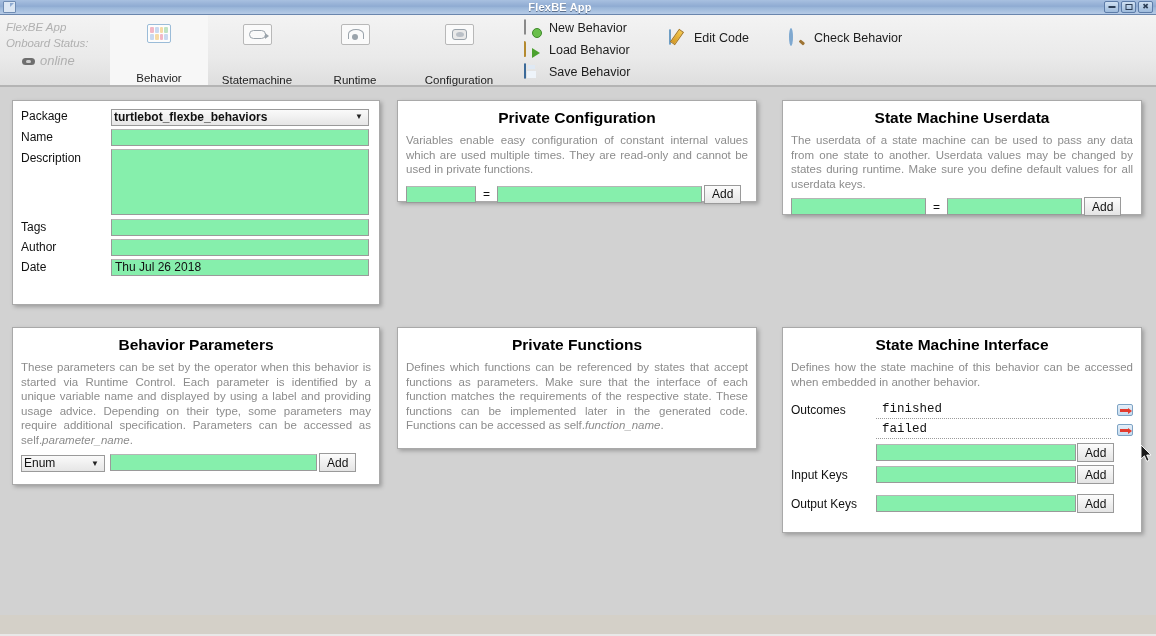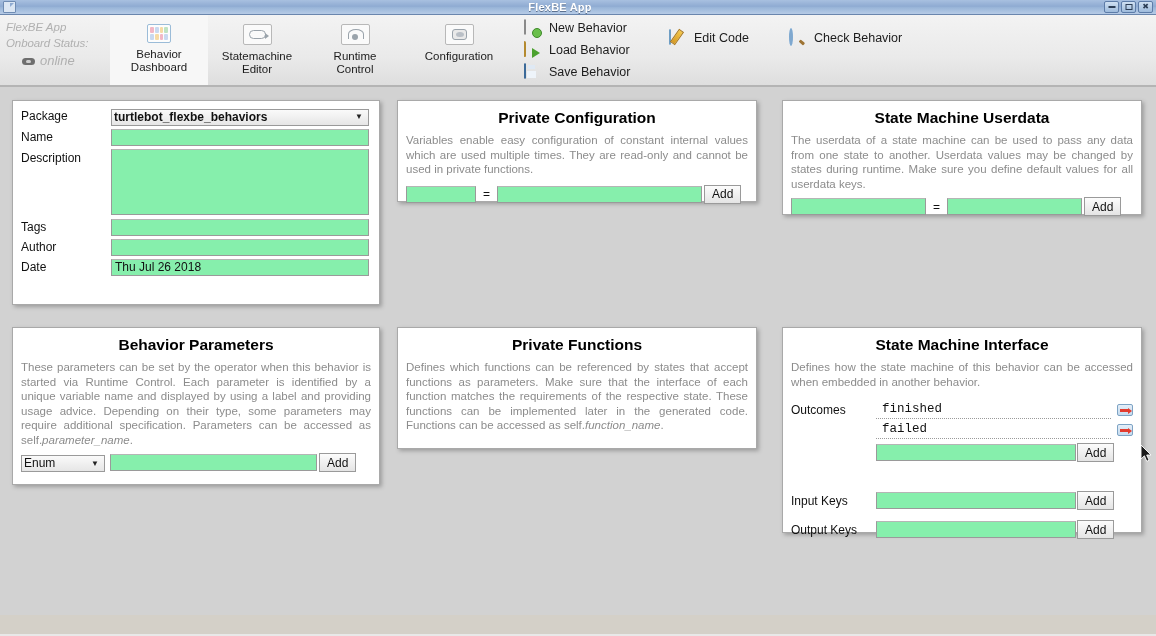--- a/index.html
+++ b/index.html
@@ -95,20 +95,21 @@
   }
 
   .tbtn {
     width: 98px;
     display: flex; flex-direction: column;
     align-items: center; justify-content: flex-start;
     padding-top: 9px;
     font-size: 11.5px; color: #1c1c1c;
     line-height: 13px; text-align: center;
     cursor: default;
+    gap: 24px;
   }
   .tbtn.active { background: #f7f7f7; box-shadow: inset 0 0 0 0 #fff; }
   .tbtn .ticon { margin-bottom: 5px; }
 
   .icon-dash {
     width: 24px; height: 19px;
     background: #fdfdfd;
     border: 1px solid #9bbcd8;
     border-radius: 2px;
     display: grid; grid-template-columns: repeat(4, 1fr);
@@ -562,21 +563,21 @@
             <span class="outcome-name">failed</span>
             <span class="out-ico"></span>
           </div>
           <div class="row" style="margin-top:4px;">
             <input class="tf" style="width: 200px;" value="">
             <button class="btn" style="margin-left:1px;">Add</button>
           </div>
         </div>
       </div>
 
-      <div class="row" style="margin-top:26px;">
+      <div class="row" style="margin-top:0;">
         <span class="lbl" style="width:85px;">Input Keys</span>
         <input class="tf" style="width: 200px;" value="">
         <button class="btn" style="margin-left:1px;">Add</button>
       </div>
 
       <div class="row" style="margin-top:10px;">
         <span class="lbl" style="width:85px;">Output Keys</span>
         <input class="tf" style="width: 200px;" value="">
         <button class="btn" style="margin-left:1px;">Add</button>
       </div>

